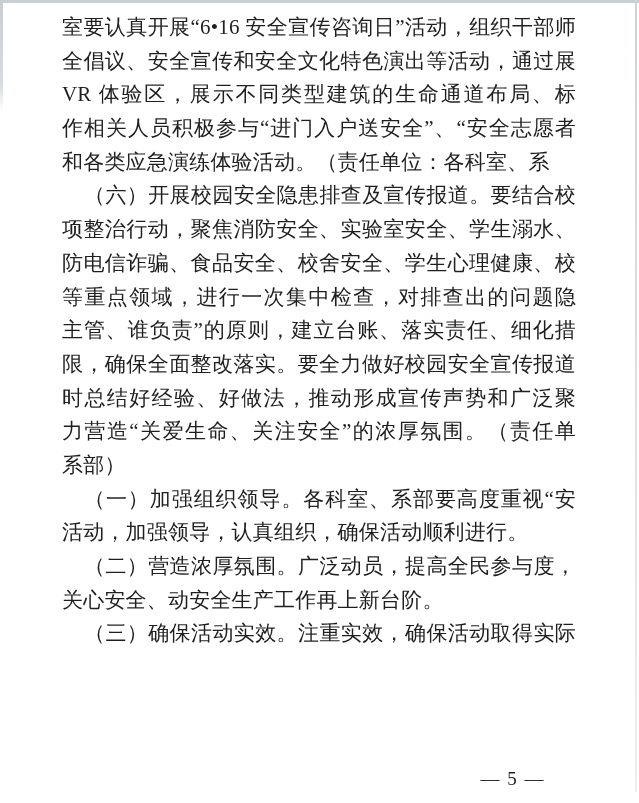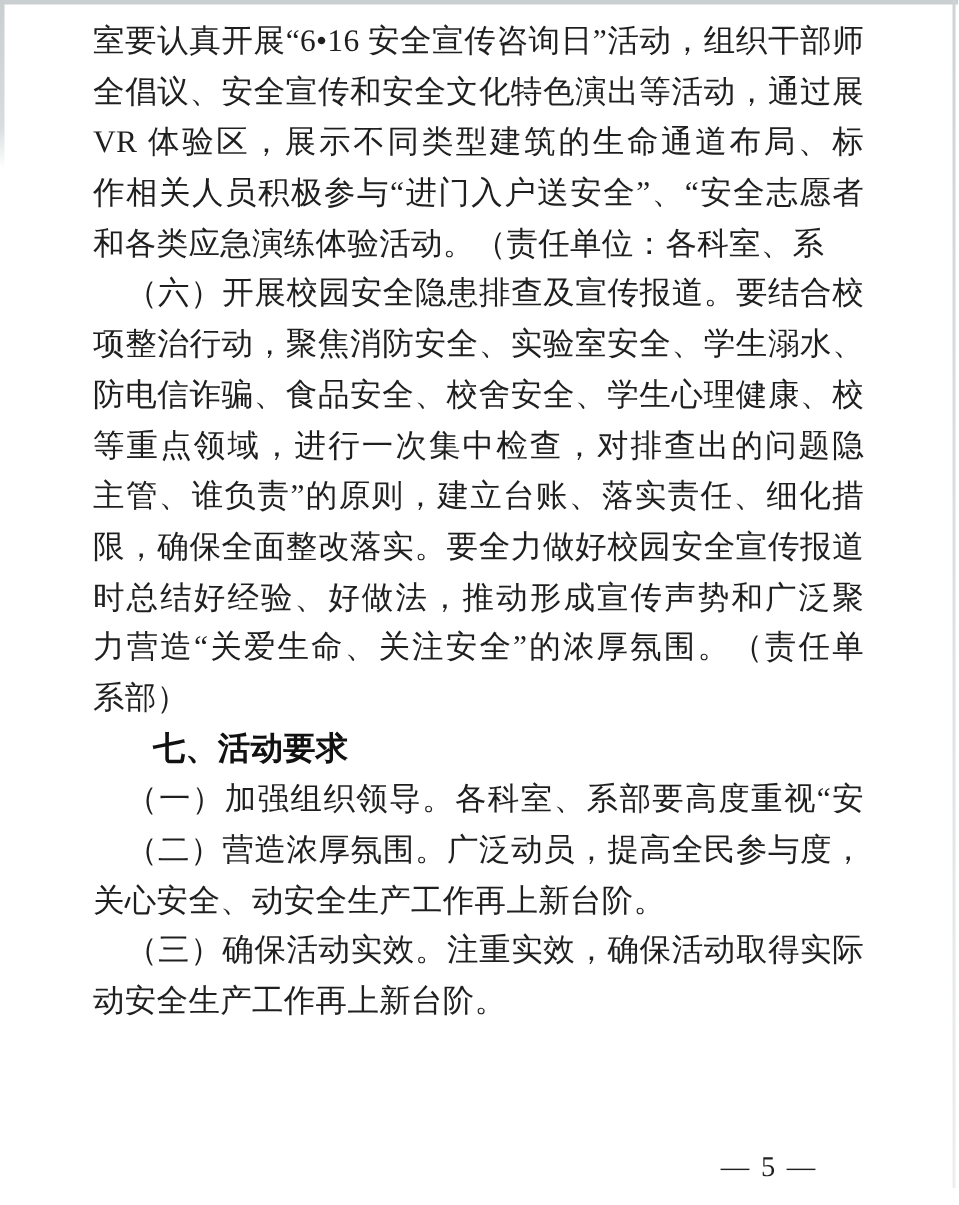--- a/index.html
+++ b/index.html
@@ -90,22 +90,21 @@
       <div class="line body">和各类应急演练体验活动。（责任单位：各科室、系部）</div>
       <div class="line indent full">（六）开展校园安全隐患排查及宣传报道。要结合校园安全专</div>
       <div class="line body full">项整治行动，聚焦消防安全、实验室安全、学生溺水、校园防汛、</div>
       <div class="line body full">防电信诈骗、食品安全、校舍安全、学生心理健康、校园欺凌暴力</div>
       <div class="line body full">等重点领域，进行一次集中检查，对排查出的问题隐患，要按照“谁</div>
       <div class="line body full">主管、谁负责”的原则，建立台账、落实责任、细化措施、明确时</div>
       <div class="line body full">限，确保全面整改落实。要全力做好校园安全宣传报道工作，要及</div>
       <div class="line body full">时总结好经验、好做法，推动形成宣传声势和广泛聚集，在全校大</div>
       <div class="line body full">力营造“关爱生命、关注安全”的浓厚氛围。（责任单位：各科室、</div>
       <div class="line body">系部）</div>
-      <div class="line heading">七、活动要求</div>
       <div class="line indent full">（一）加强组织领导。各科室、系部要高度重视“安全生产月”</div>
+      <div class="line body">活动，加强领导，认真组织，确保活动顺利进行。</div>
       <div class="line indent full">（二）营造浓厚氛围。广泛动员，提高全民参与度，形成人人</div>
       <div class="line body">关心安全、动安全生产工作再上新台阶。</div>
       <div class="line indent full">（三）确保活动实效。注重实效，确保活动取得实际成果，推</div>
-      <div class="line body">动安全生产工作再上新台阶。</div>
     </div>
 
   <div class="page-number">— 5 —</div>
 </div>
 
 </body></html>

